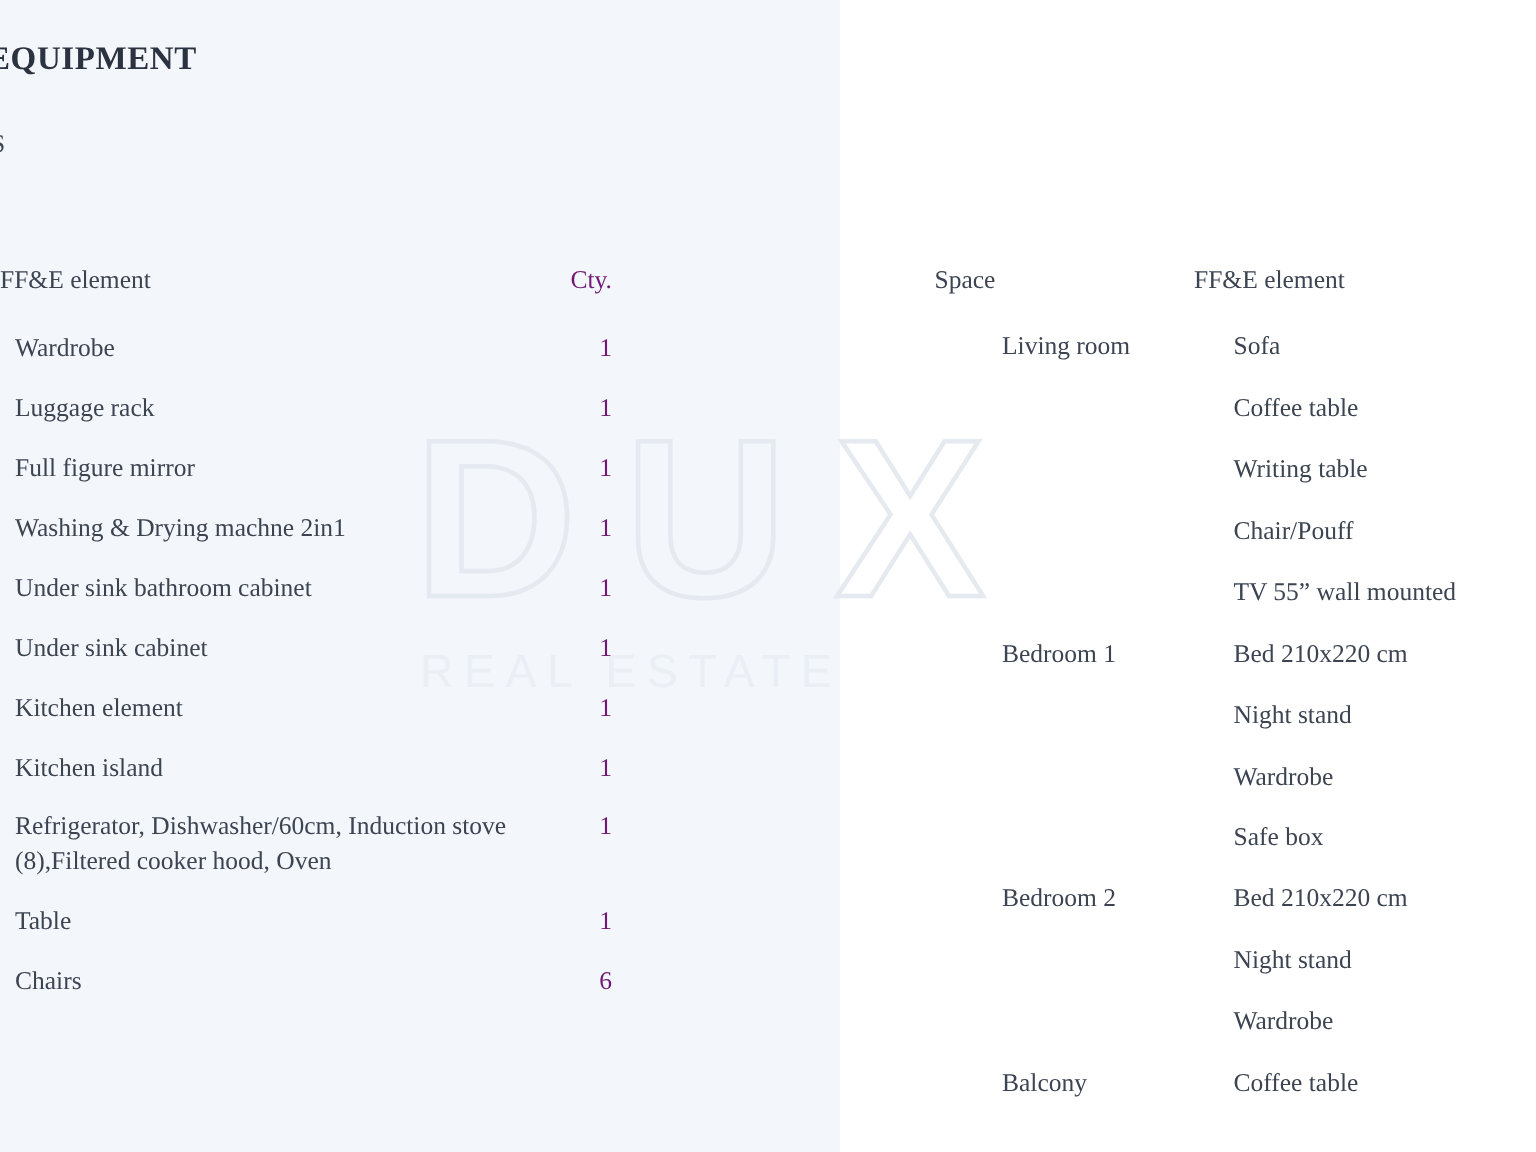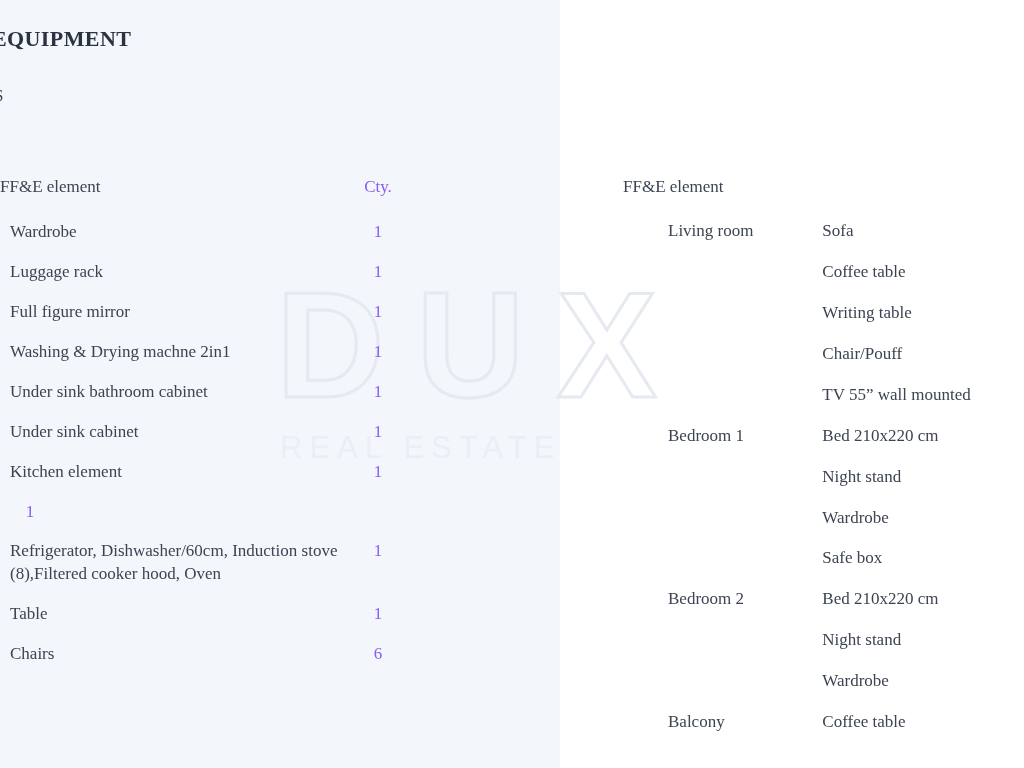--- a/index.html
+++ b/index.html
@@ -107,22 +107,22 @@
   .lt-row {
     padding-bottom: 17px;
   }
   .lt-c1 {
     width: 348px;
     padding-left: 10px;
     color: #3c4452;
   }
   .lt-c2 {
     width: 60px;
-    text-align: center;
-    color: #8b5cf6;
+    text-align: right;
+    color: #701a75;
   }
   .lt-head .lt-c1 { padding-left: 0px; }
   .lt-head .lt-c2 { padding-left: 0px; }
   
   .right-table {
     position: absolute;
     left: 623px;
     top: 176px;
     width: 400px;
     font-size: 17px;
@@ -189,38 +189,40 @@
     </div>
     <div class="lt-row">
       <div class="lt-c1">Under sink cabinet</div>
       <div class="lt-c2">1</div>
     </div>
     <div class="lt-row">
       <div class="lt-c1">Kitchen element</div>
       <div class="lt-c2">1</div>
     </div>
     <div class="lt-row">
+      <div class="lt-c1">Kitchen island</div>
       <div class="lt-c2">1</div>
     </div>
     <div class="lt-row">
       <div class="lt-c1">Refrigerator, Dishwasher/60cm, Induction stove (8),Filtered cooker hood, Oven</div>
       <div class="lt-c2">1</div>
     </div>
     <div class="lt-row">
       <div class="lt-c1">Table</div>
       <div class="lt-c2">1</div>
     </div>
     <div class="lt-row">
       <div class="lt-c1">Chairs</div>
       <div class="lt-c2">6</div>
     </div>
   </div>
 
   <div class="right-table">
     <div class="rt-head">
+      <div class="rt-c1">Space</div>
       <div class="rt-c2">FF&amp;E element</div>
     </div>
 
     <div class="rt-row">
       <div class="rt-c1">Living room</div>
       <div class="rt-c2">Sofa</div>
     </div>
     <div class="rt-row">
       <div class="rt-c1"></div>
       <div class="rt-c2">Coffee table</div>

